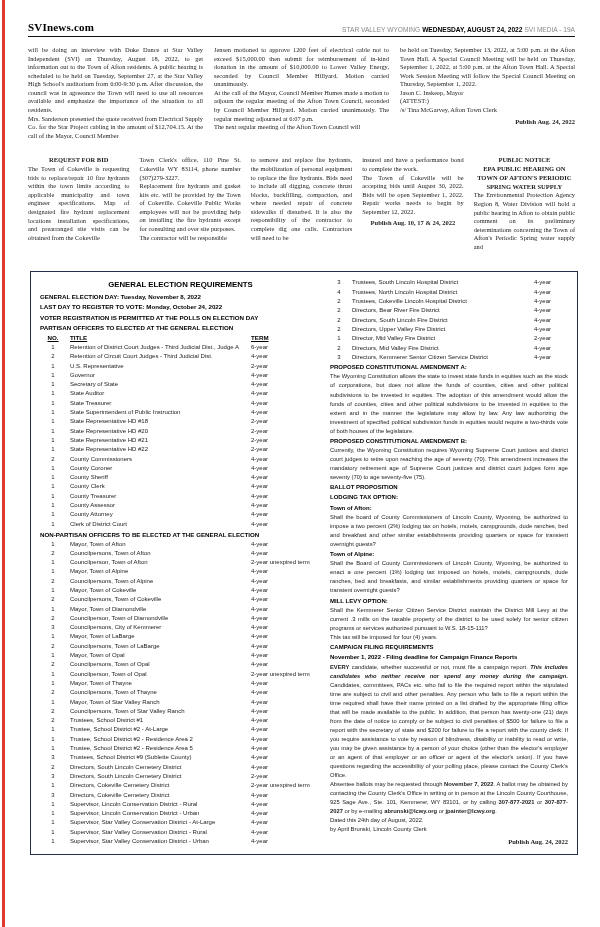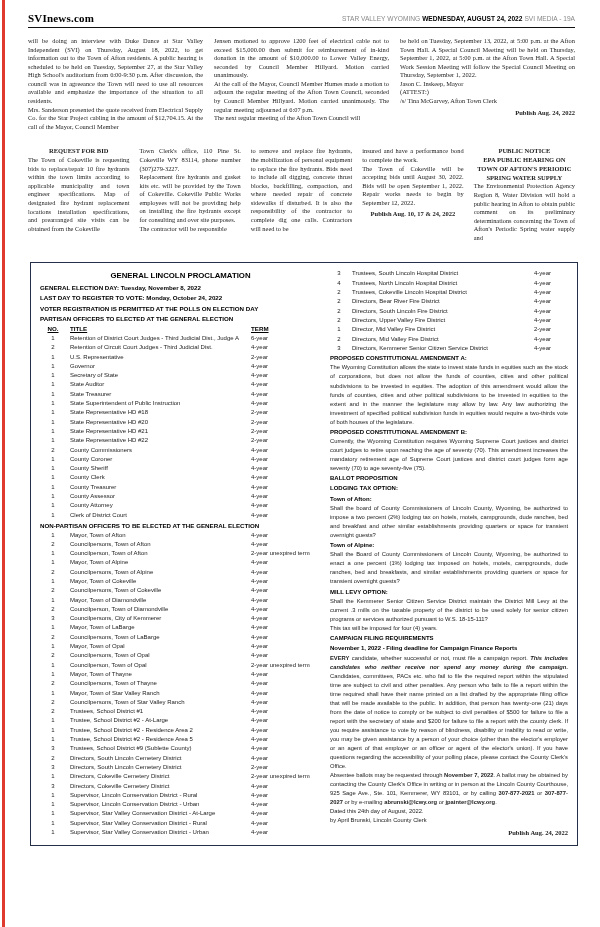--- a/index.html
+++ b/index.html
@@ -1,22 +1,22 @@
 <!DOCTYPE html>
 <html><head>
 <meta charset="utf-8">
 <style>
   html,body{margin:0;padding:0;background:#e9e9e9;}
   .page{position:relative;width:600px;height:927px;background:#ffffff;overflow:hidden;
         font-family:"Liberation Serif",serif;color:#1c1c1c;box-sizing:border-box;}
   .red-edge{position:absolute;left:2px;top:0;width:3px;height:927px;background:#e03a2f;}
 
   
-  .masthead{display:flex;justify-content:space-between;align-items:center;
-            margin:12px 25px 0 28px;padding-bottom:3px;border-bottom:1.5px solid #111;}
+  .masthead{display:flex;justify-content:space-between;align-items:flex-end;
+            margin:21px 25px 0 28px;padding-bottom:3px;border-bottom:1.5px solid #111;}
   .site{font-weight:bold;font-size:11px;letter-spacing:.2px;color:#000;}
   .issue{font-family:"Liberation Sans",sans-serif;font-size:6.6px;color:#888;}
   .issue .strong{color:#000;font-weight:bold;margin:0 2px;}
 
   
   .cols{display:flex;margin:9px 25px 0 28px;}
   .cols-3{gap:11px;}
   .cols-5{gap:10px;margin-top:16px;}
   .col{flex:1;min-width:0;font-size:6.4px;line-height:1.34;}
   .just{text-align:justify;}
@@ -91,21 +91,21 @@
     </div>
     <div class="col">
       <div class="notice-title">PUBLIC NOTICE</div>
       <div class="notice-title">EPA PUBLIC HEARING ON TOWN OF AFTON'S PERIODIC SPRING WATER SUPPLY</div>
       <div class="just">The Environmental Protection Agency Region 8, Water Division will hold a public hearing in Afton to obtain public comment on its preliminary determinations concerning the Town of Afton's Periodic Spring water supply and</div>
     </div>
   </section>
 
   <section class="proc-box">
     <div class="proc-left">
-      <div class="proc-title first">GENERAL LINCOLN PROCLAMATION</div>
+      <div class="proc-title first">GENERAL ELECTION REQUIREMENTS</div>
       <div class="info">GENERAL ELECTION DAY:  Tuesday, November 8, 2022</div>
       <div class="info">LAST DAY TO REGISTER TO VOTE:  Monday, October 24, 2022</div>
       <div class="info">VOTER REGISTRATION IS PERMITTED AT THE POLLS ON ELECTION DAY</div>
       <div class="info">PARTISAN OFFICERS TO ELECTED AT THE GENERAL ELECTION</div>
       <div class="thead">
         <span class="c-no"><span class="u">NO.</span></span>
         <span class="c-title"><span class="u">TITLE</span></span>
         <span class="c-term"><span class="u">TERM</span></span>
       </div>
       <div>

